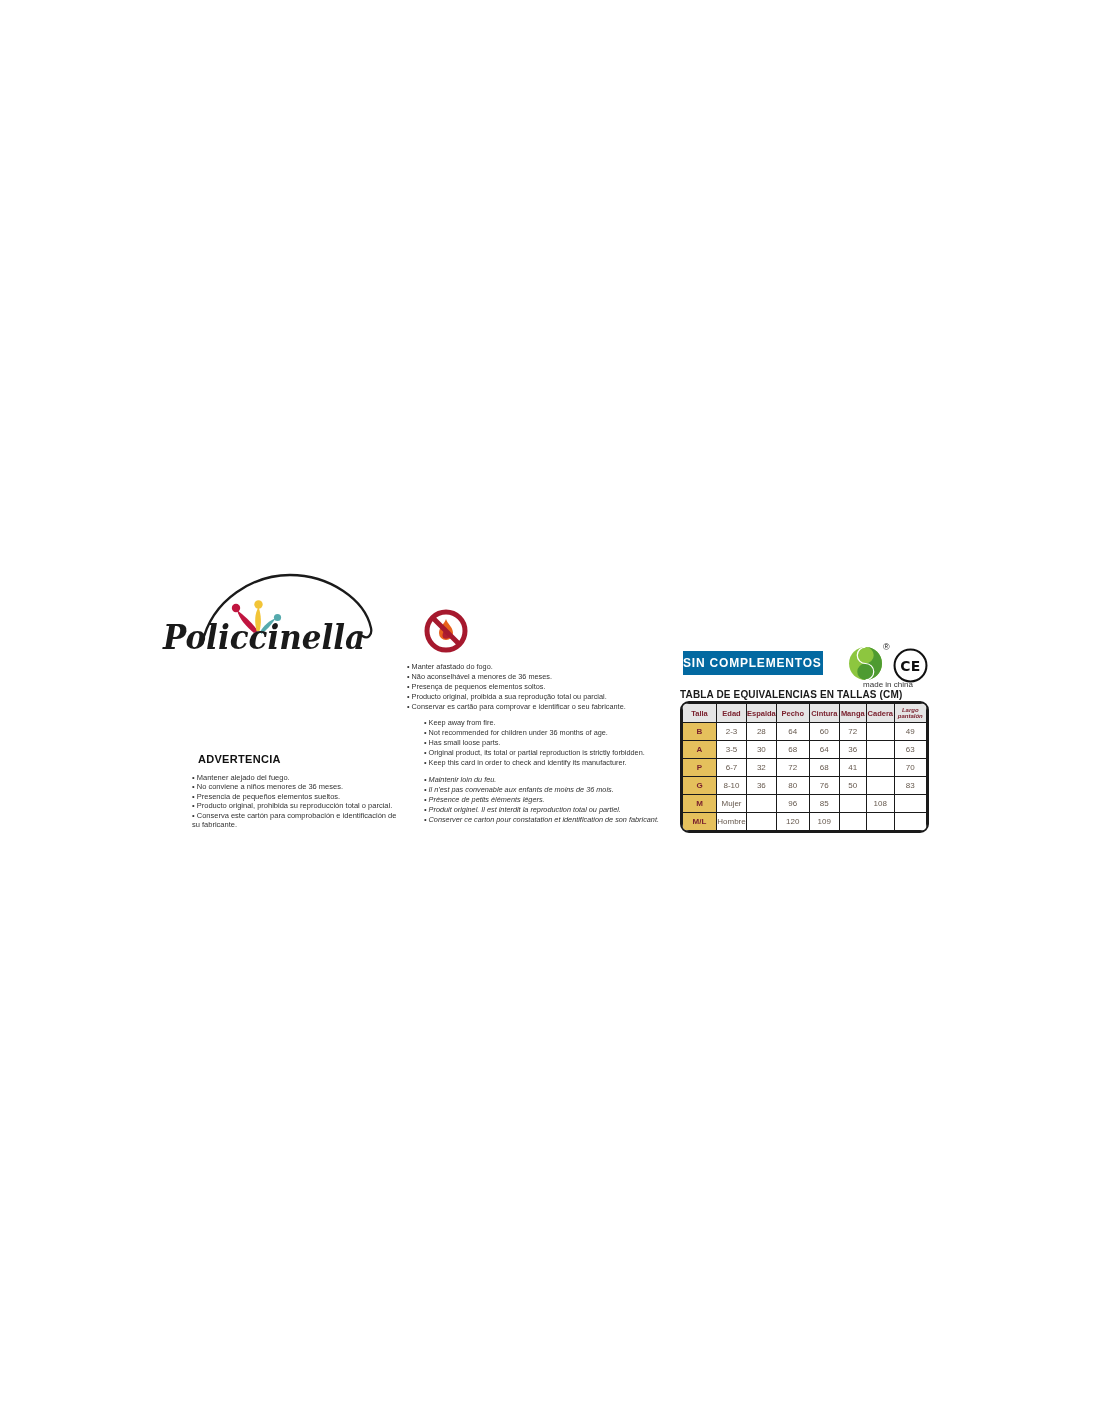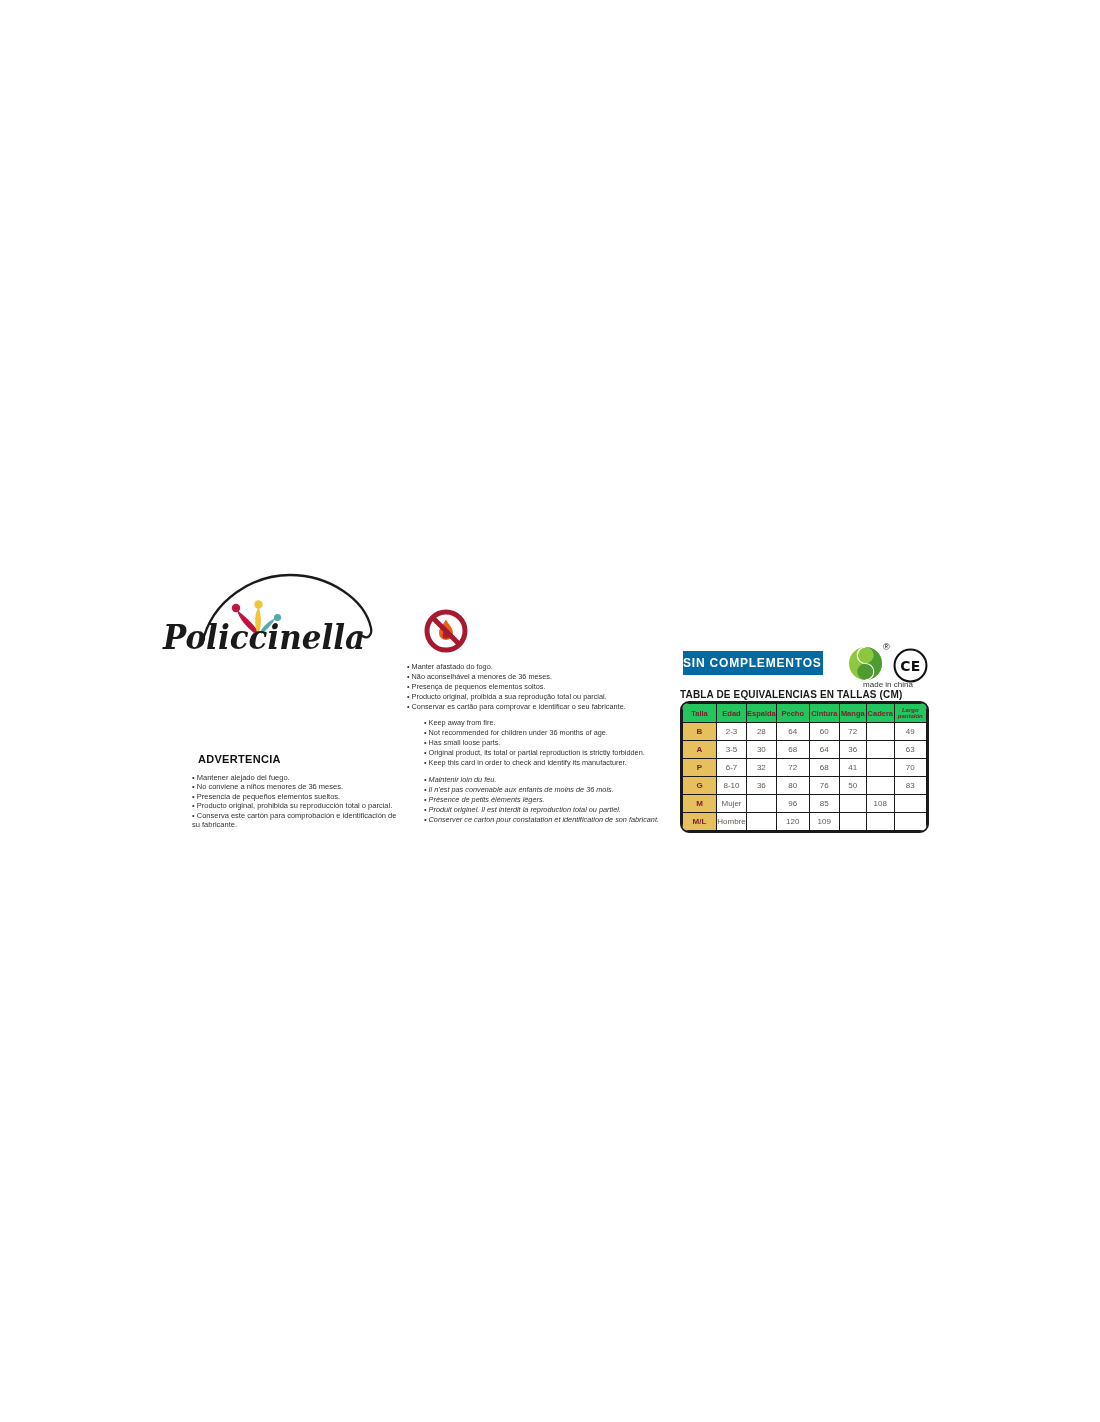--- a/index.html
+++ b/index.html
@@ -24,21 +24,21 @@
   
   .banner{background:#0369a1;width:140px;height:24px;display:flex;align-items:center;}
   .banner span{color:#fff;font-weight:bold;font-size:12px;letter-spacing:.8px;white-space:nowrap;}
   .reg{font-size:9px;color:#222;}
   .madein{font-size:8px;color:#333;width:64px;text-align:center;white-space:nowrap;}
   .tbl-title{font-size:10px;font-weight:bold;color:#1a1a1a;letter-spacing:.15px;white-space:nowrap;}
 
   .table-wrap{border:2px solid #1a1a1a;border-radius:9px;overflow:hidden;background:#fff;}
   table.sizes{border-collapse:collapse;table-layout:fixed;}
   table.sizes th,table.sizes td{border:1px solid #1a1a1a;text-align:center;vertical-align:middle;padding:0;overflow:hidden;}
-  table.sizes th{background:#22c55e;color:#7A212E;font-size:7.5px;font-weight:bold;height:18px;}
+  table.sizes th{background:#e5e5e5;color:#7A212E;font-size:7.5px;font-weight:bold;height:18px;}
   table.sizes td{background:#fff;color:#66594E;font-size:8px;height:17px;}
   table.sizes td.talla{background:#E5C05C;color:#7A212E;font-weight:bold;}
   table.sizes th.lp{font-size:6px;line-height:6.5px;font-style:italic;}
   .c0{width:34px}.c1{width:30px}.c2{width:27px}.c3{width:33px}
   .c4{width:30px}.c5{width:27px}.c6{width:28px}.c7{width:32px}
 </style>
 </head>
 <body>
 
 <div class="sheet">

